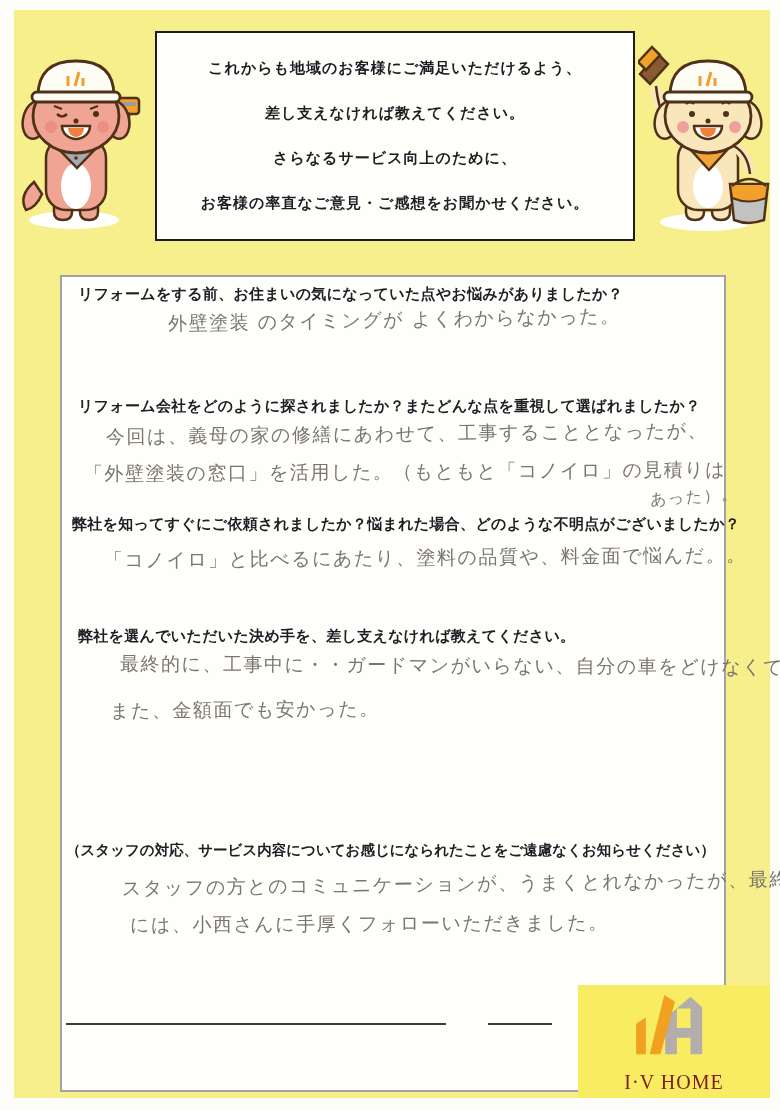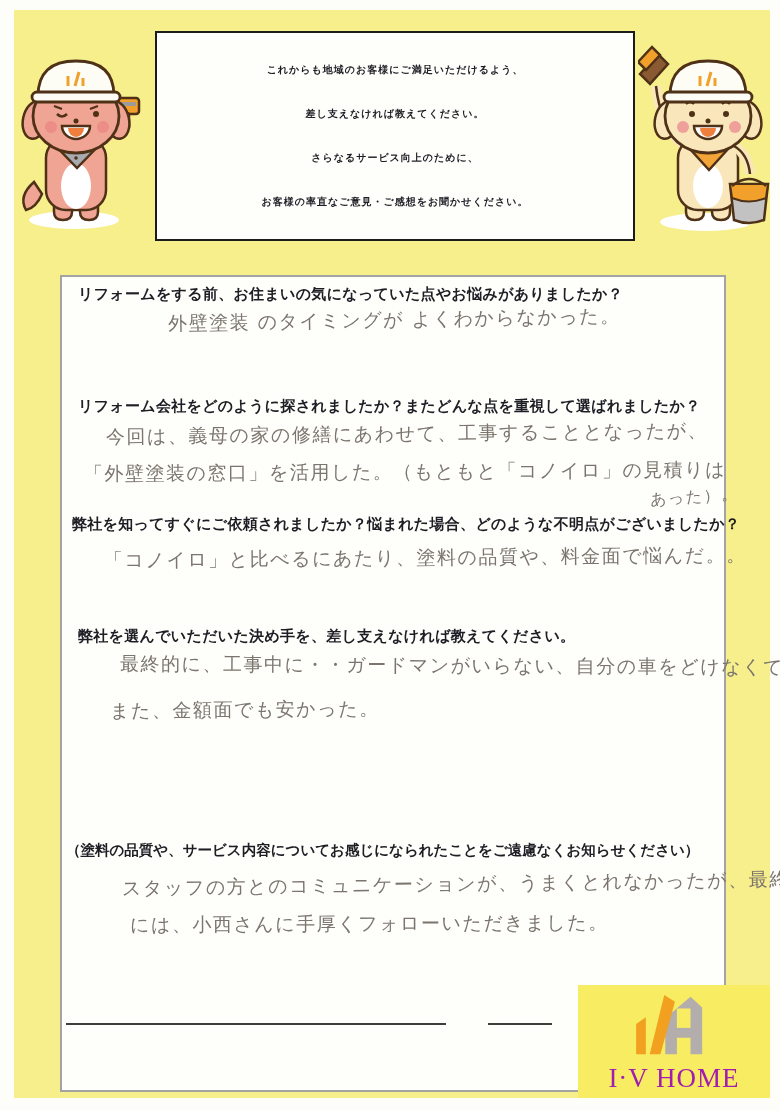--- a/index.html
+++ b/index.html
@@ -7,21 +7,21 @@
     width:780px;height:1111px;position:relative;background:#fdfdfa;overflow:hidden;
     font-family:"Liberation Serif","DejaVu Serif",serif;
   }
   .yellow-bg{position:absolute;left:14px;top:10px;width:756px;height:1088px;background:#f7ee8c;}
   
   .top-box{
     position:absolute;left:155px;top:31px;width:476px;height:206px;background:#fefefb;
     border:2px solid #1c1c1c;display:flex;flex-direction:column;justify-content:space-evenly;
     text-align:center;z-index:2;
   }
-  .top-box .line{font-size:10px;font-weight:700;color:#1d1d24;letter-spacing:1px;white-space:nowrap;}
+  .top-box .line{font-size:15px;font-weight:700;color:#1d1d24;letter-spacing:1px;white-space:nowrap;}
   
   .mascot{position:absolute;z-index:3;}
   .mascot-left{left:12px;top:36px;}
   .mascot-right{left:638px;top:34px;}
   
   .main-box{
     position:absolute;left:60px;top:275px;width:662px;height:813px;background:#fefefb;
     border:2px solid #a3a3a3;z-index:1;
   }
   .q{position:absolute;font-size:15px;font-weight:700;color:#1d1d24;letter-spacing:0.3px;white-space:nowrap;}
@@ -31,21 +31,21 @@
     font-family:"DejaVu Serif","Liberation Serif",serif;
   }
   .sig-line{position:absolute;height:0;border-bottom:2px solid #3d3d3d;}
   
   .logo-block{
     position:absolute;left:578px;top:985px;width:192px;height:113px;background:#f8ec62;
     z-index:4;display:flex;flex-direction:column;align-items:center;justify-content:flex-end;
   }
   .logo-mark{position:absolute;left:52px;top:6px;}
   .logo-text{
-    font-family:"Liberation Serif","DejaVu Serif",serif;font-size:27px;color:#a21caf;
+    font-family:"Liberation Serif","DejaVu Serif",serif;font-size:20px;color:#7f1d1d;
     letter-spacing:1px;line-height:1;margin-bottom:6px;white-space:nowrap;
   }
 </style>
 </head>
 <body>
 
 <div class="yellow-bg"></div>
 
 <div class="top-box">
   <div class="line">これからも地域のお客様にご満足いただけるよう、</div>
@@ -144,21 +144,21 @@
   <div class="hand" style="left:22px;top:182px;transform:rotate(-0.4deg);">「外壁塗装の窓口」を活用した。（もともと「コノイロ」の見積りは</div>
   <div class="hand" style="left:588px;top:210px;font-size:16px;transform:rotate(-4deg);">あった）。</div>
 
   <div class="q" style="left:10px;top:238px;">弊社を知ってすぐにご依頼されましたか？悩まれた場合、どのような不明点がございましたか？</div>
   <div class="hand" style="left:42px;top:268px;transform:rotate(-0.5deg);">「コノイロ」と比べるにあたり、塗料の品質や、料金面で悩んだ。。</div>
 
   <div class="q" style="left:16px;top:350px;">弊社を選んでいただいた決め手を、差し支えなければ教えてください。</div>
   <div class="hand" style="left:58px;top:376px;transform:rotate(0.3deg);">最終的に、工事中に・・ガードマンがいらない、自分の車をどけなくていい等。</div>
   <div class="hand" style="left:48px;top:420px;transform:rotate(-0.5deg);">また、金額面でも安かった。</div>
 
-  <div class="q-note" style="left:4px;top:564px;">（塗料の品質や、サービス内容についてお感じになられたことをご遠慮なくお知らせください）</div>
+  <div class="q-note" style="left:4px;top:564px;">（スタッフの対応、サービス内容についてお感じになられたことをご遠慮なくお知らせください）</div>
   <div class="hand" style="left:60px;top:594px;transform:rotate(-0.8deg);">スタッフの方とのコミュニケーションが、うまくとれなかったが、最終的</div>
   <div class="hand" style="left:68px;top:634px;transform:rotate(-0.3deg);">には、小西さんに手厚くフォローいただきました。</div>
 
   <div class="sig-line" style="left:4px;top:746px;width:380px;"></div>
   <div class="sig-line" style="left:426px;top:746px;width:64px;"></div>
 </div>
 
 <div class="logo-block">
   <svg class="logo-mark" width="88" height="68" viewBox="0 0 90 70">
     <path d="M36,65 V28 L62,6 L74,17 V65 H62 V48 H48 V65 Z" fill="#b3aeab"></path>

